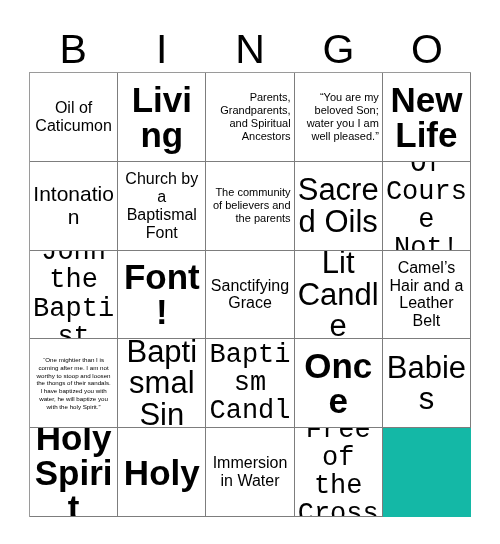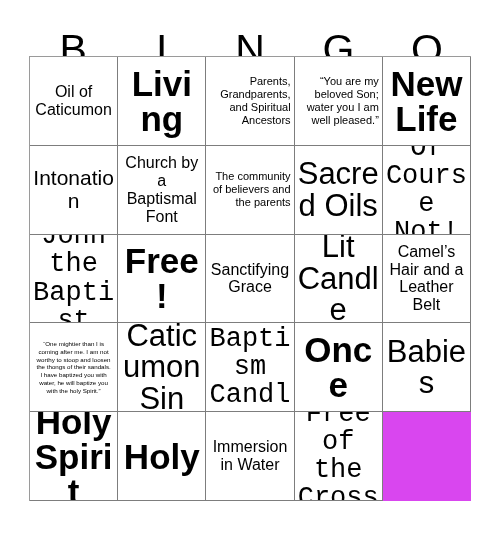--- a/index.html
+++ b/index.html
@@ -41,30 +41,30 @@
     font-size: 41px;
     line-height: 1;
     font-weight: 400;
     letter-spacing: 0px;
   }
 
   
   #grid {
     position: absolute;
     left: 29px;
-    top: 56px;
+    top: 72px;
     width: 442px;
     height: 445px;
     display: grid;
     grid-template-columns: repeat(5, 1fr);
     grid-template-rows: repeat(5, 1fr);
     border-top: 1px solid #9a9a9a;
     border-left: 1px solid #9a9a9a;
     box-sizing: border-box;
-    background: #d946ef;
+    background: #14b8a6;
   }
   .cell {
     border-right: 1px solid #7d7d7d;
     border-bottom: 1px solid #7d7d7d;
     box-sizing: border-box;
     display: flex;
     align-items: center;
     justify-content: center;
     text-align: center;
     padding: 2px 3px;
@@ -128,36 +128,36 @@
       <div class="cell fs-xl">
         <span>Sacred Oils</span>
       </div>
       <div class="cell fs-lg">
         <span>Of Course Not!</span>
       </div>
       <div class="cell fs-lg">
         <span>John the Baptist</span>
       </div>
       <div class="cell fs-xxl">
-        <span>Free!</span>
+        <span>Font!</span>
       </div>
       <div class="cell fs-sm">
         <span>Sanctifying Grace</span>
       </div>
       <div class="cell fs-xl">
         <span>Lit Candle</span>
       </div>
       <div class="cell fs-sm">
         <span>Camel’s Hair and a Leather Belt</span>
       </div>
       <div class="cell fs-tiny">
         <span>“One mightier than I is coming after me. I am not worthy to stoop and loosen the thongs of their sandals. I have baptized you with water, he will baptize you with the holy Spirit.”</span>
       </div>
       <div class="cell fs-xl">
-        <span>Caticumon Sin</span>
+        <span>Baptismal Sin</span>
       </div>
       <div class="cell fs-lg">
         <span>A Baptism Candle</span>
       </div>
       <div class="cell fs-xxl">
         <span>Once</span>
       </div>
       <div class="cell fs-xl">
         <span>Babies</span>
       </div>

